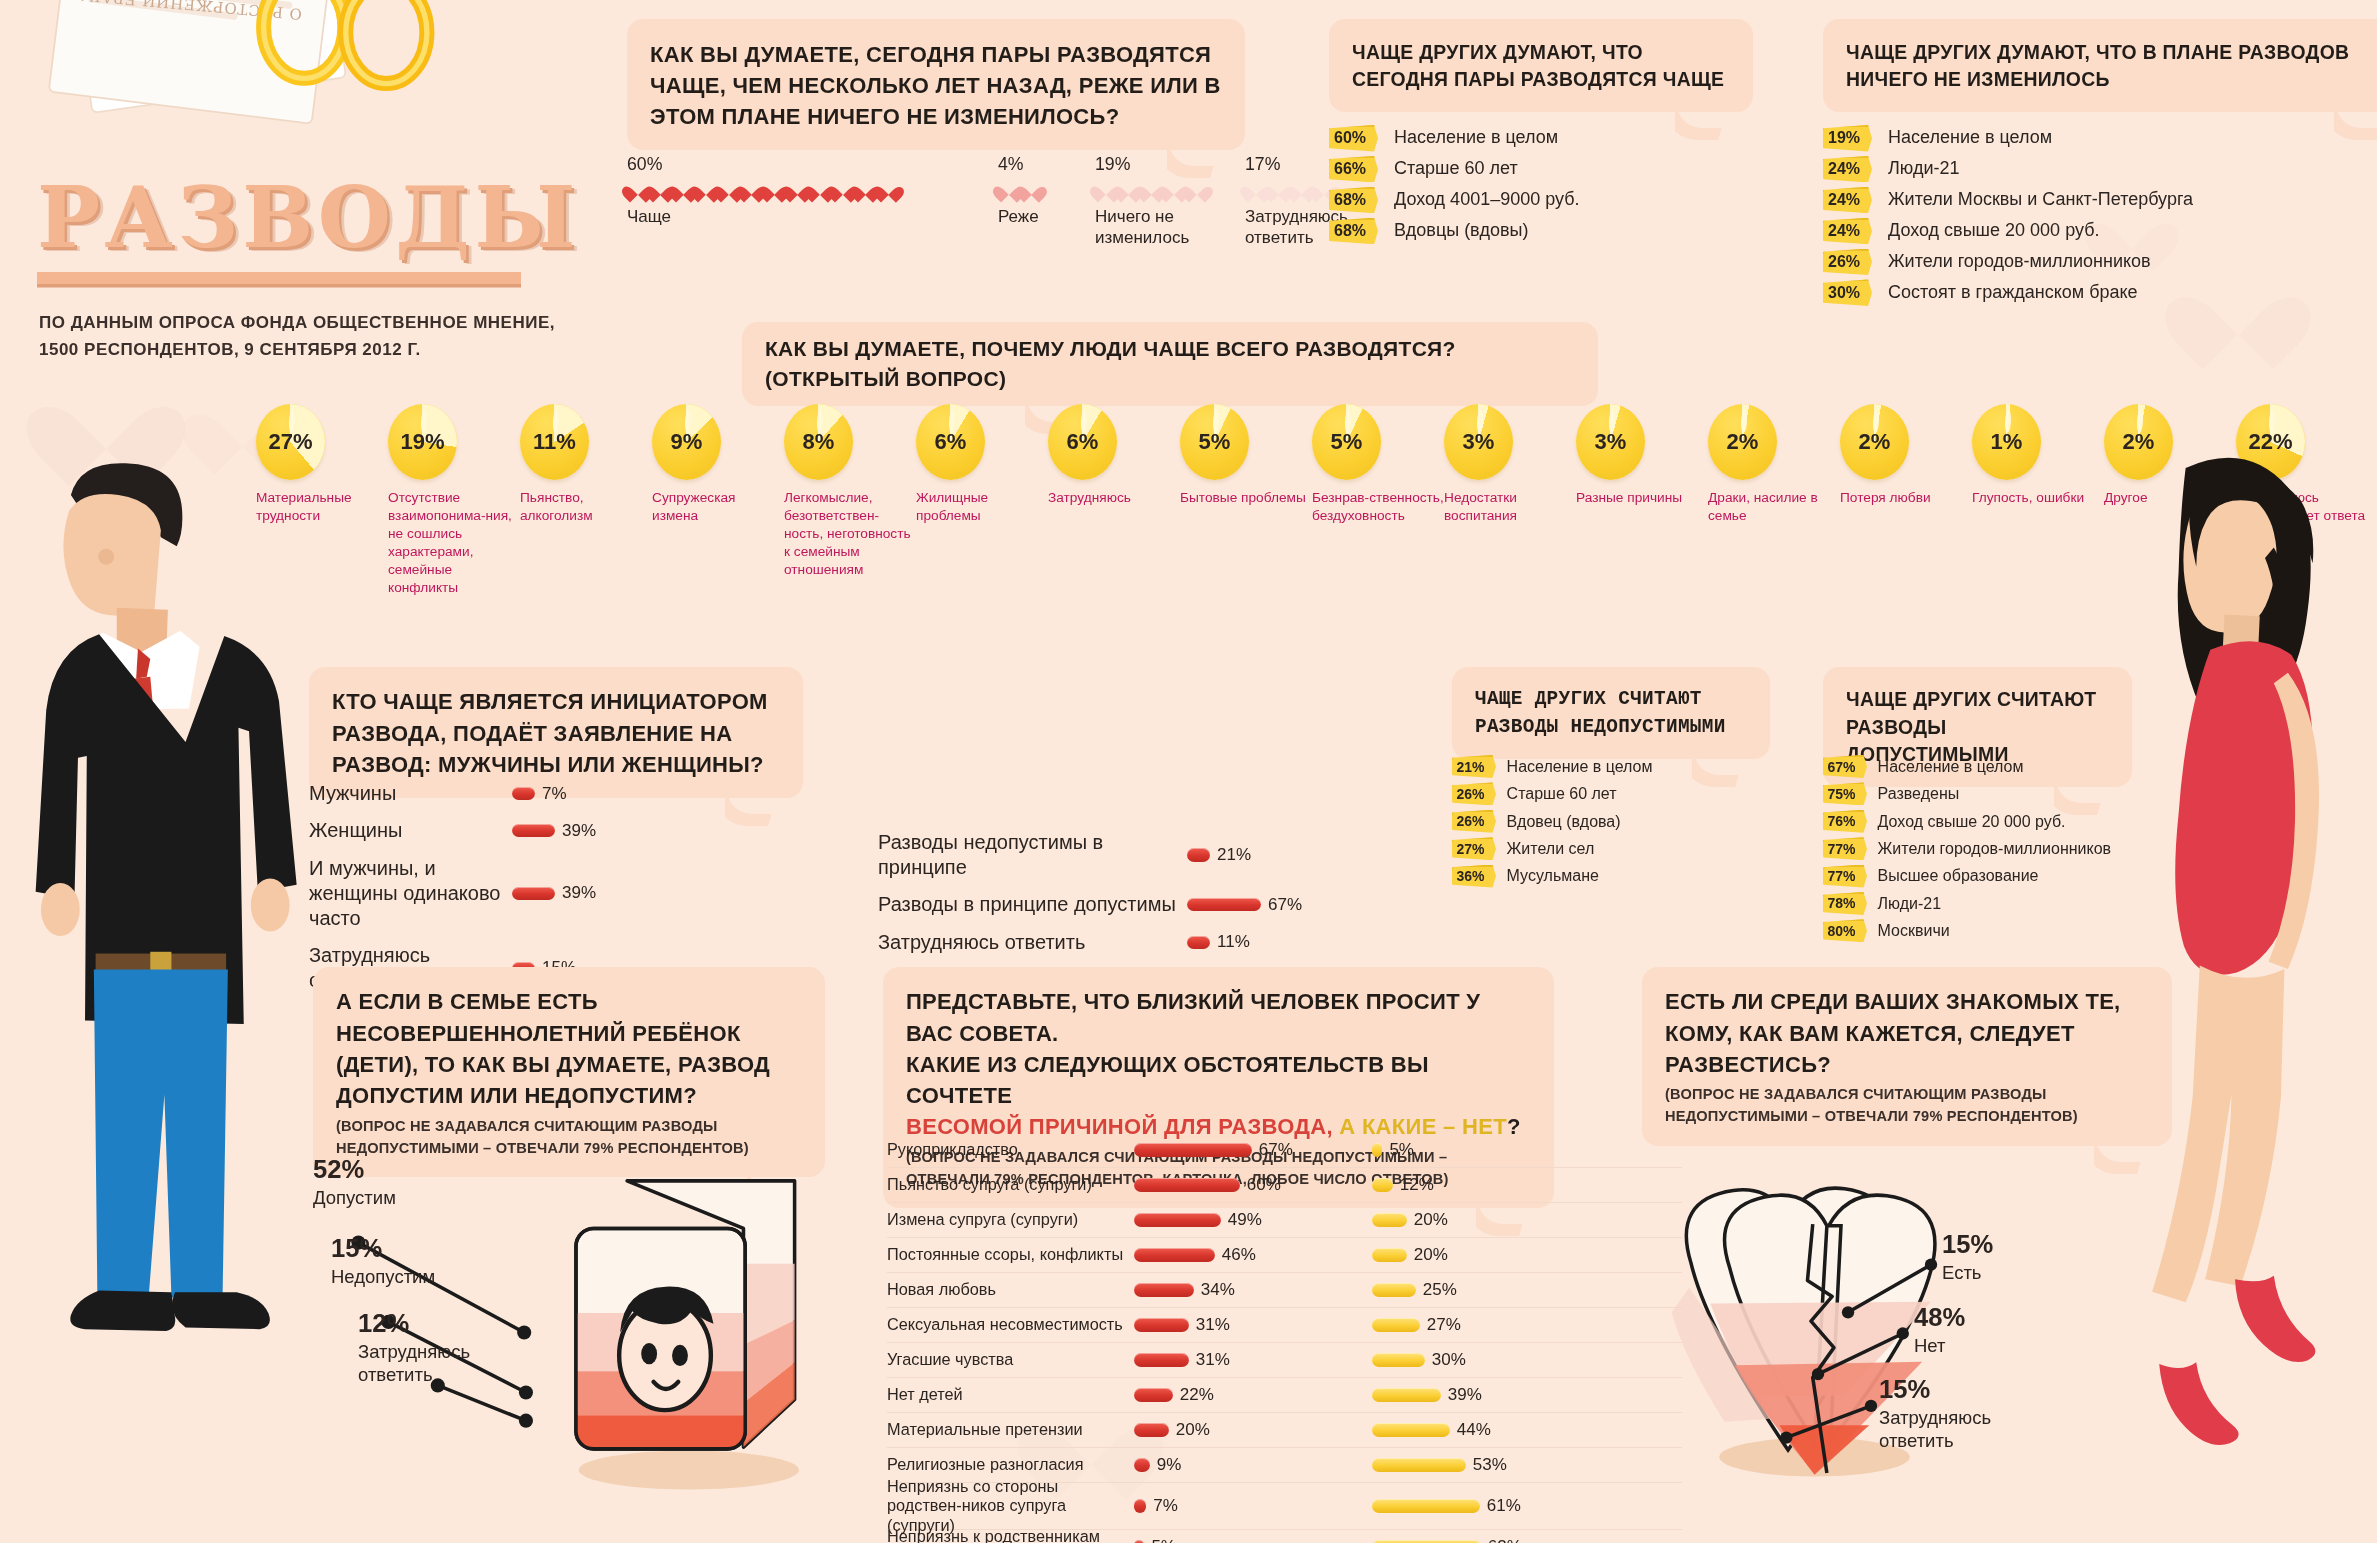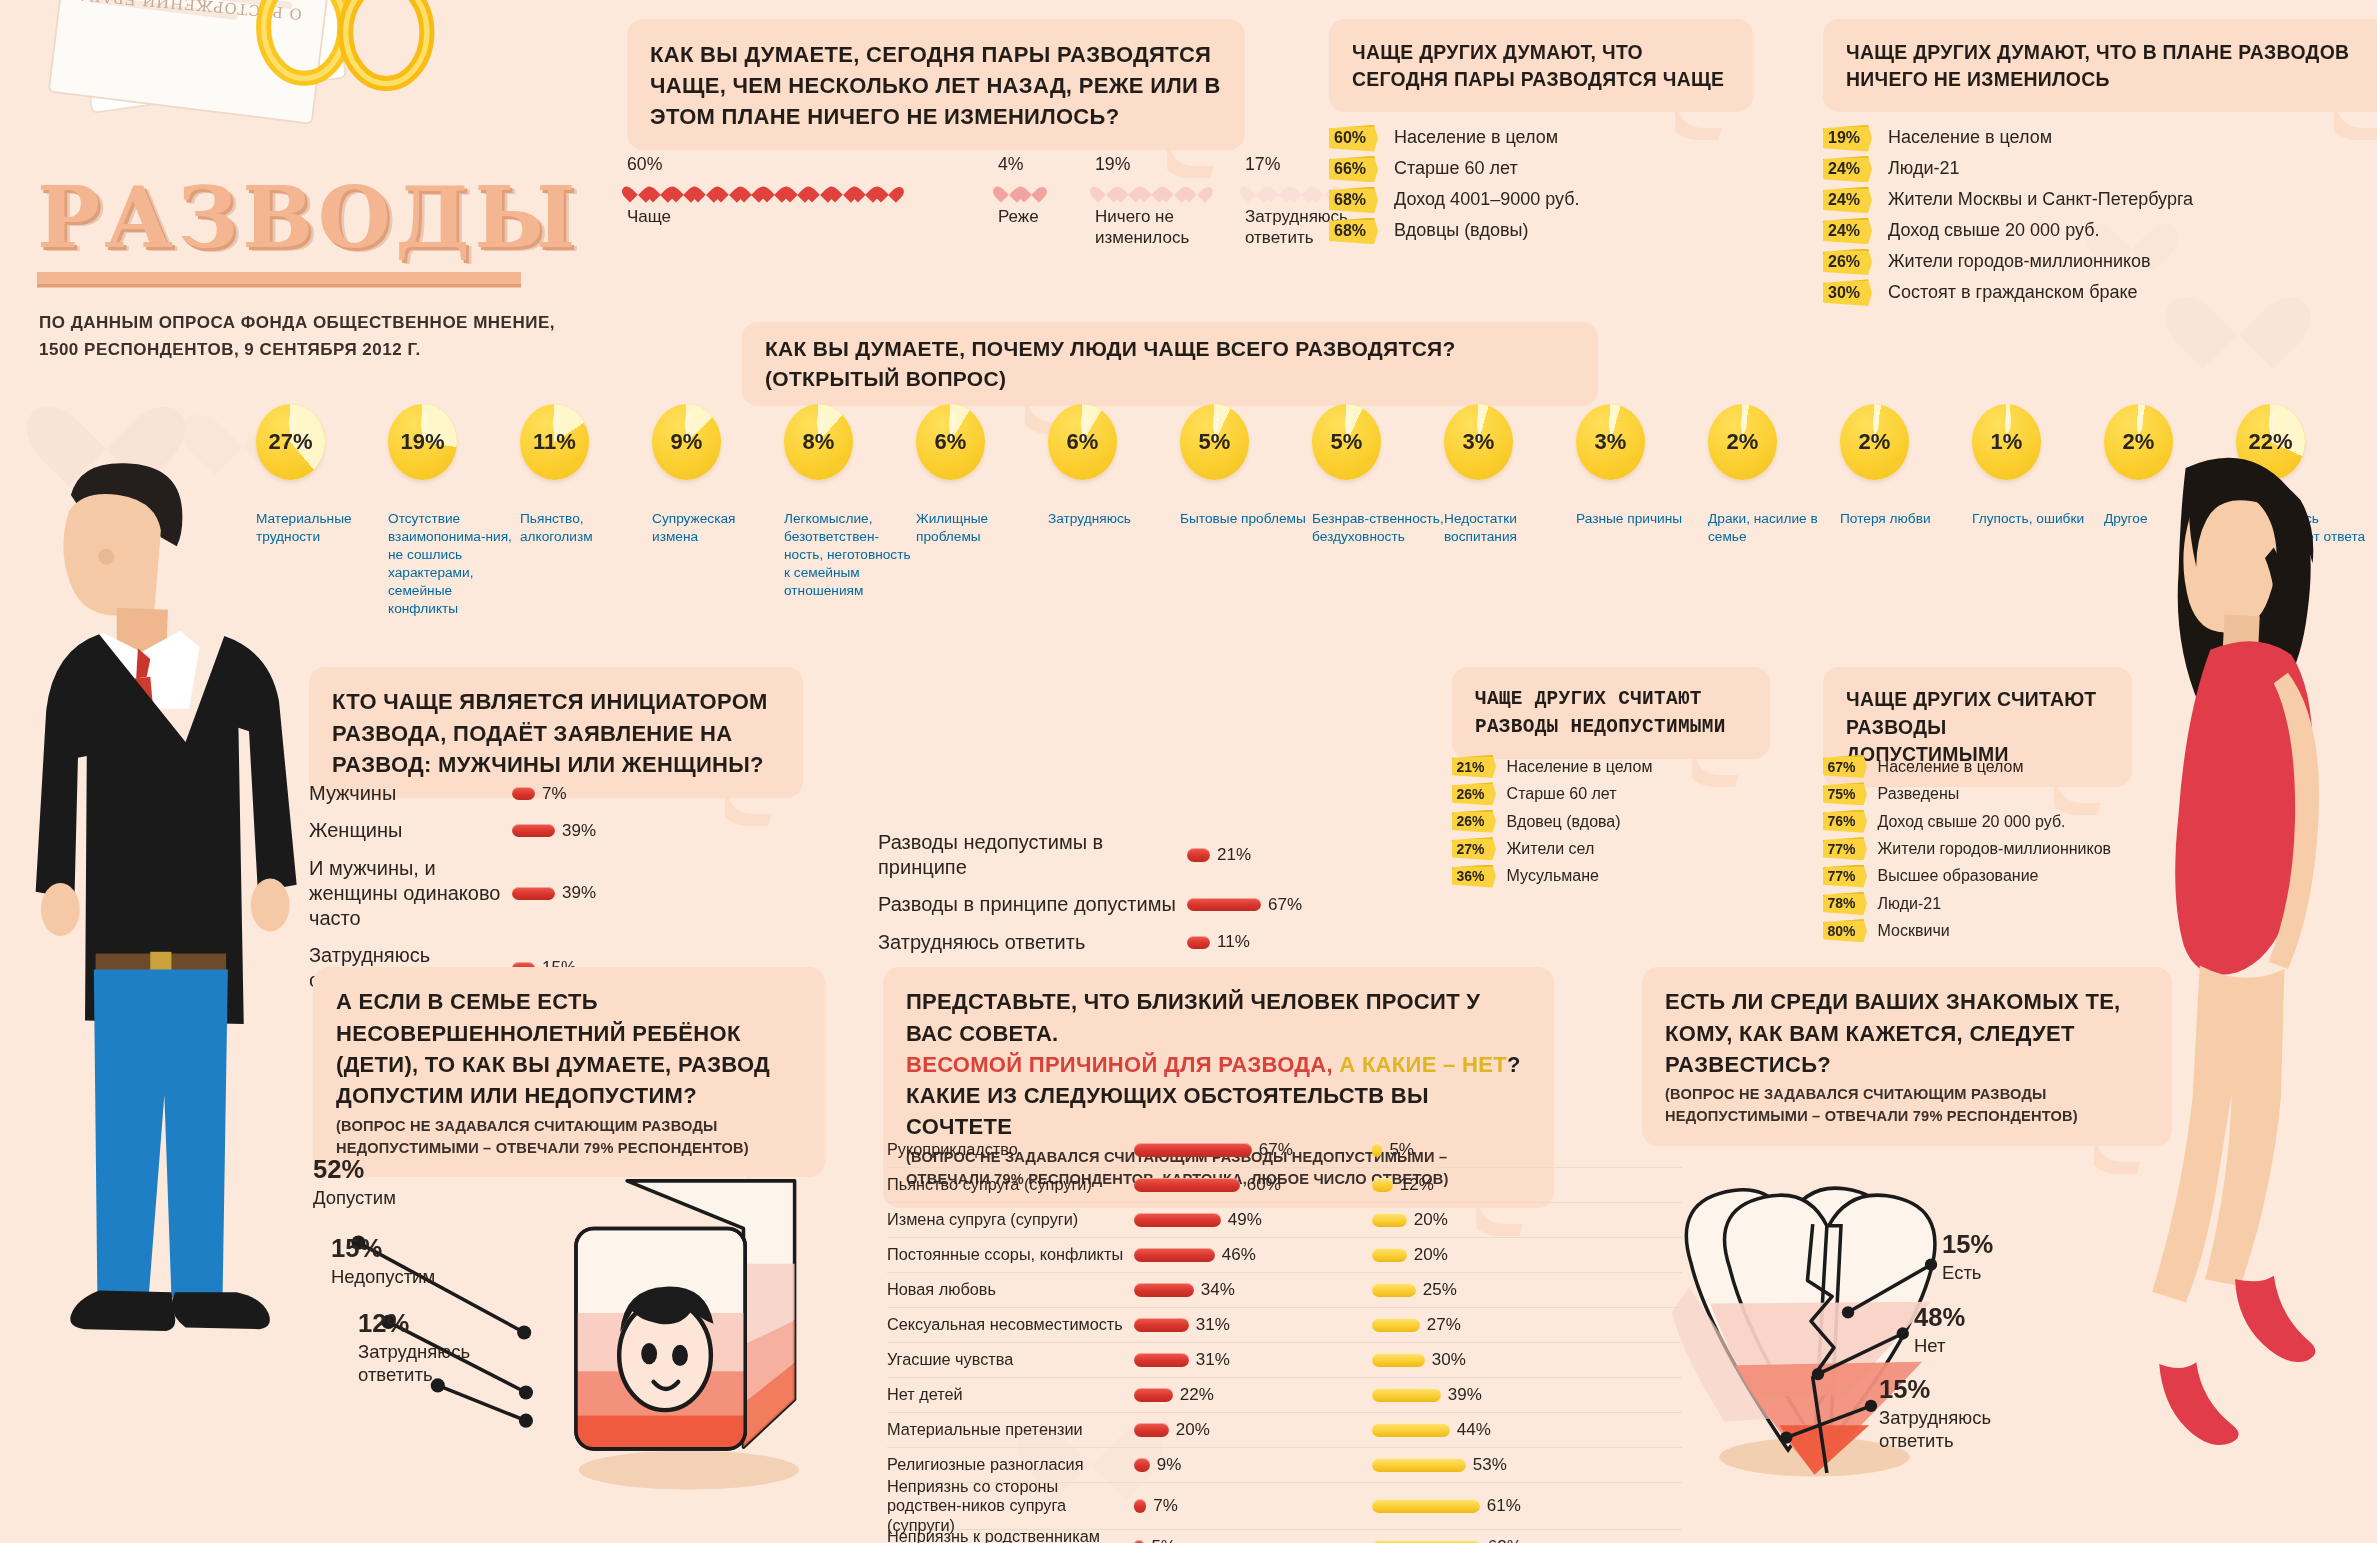--- a/index.html
+++ b/index.html
@@ -73,21 +73,21 @@
   }
   .circ .gloss{
     position:absolute;left:48%;top:6.2px;width:6.2px;height:23px;background:#fff8d9;
     border-radius:50%;opacity:.92;transform:rotate(3deg);
   }
   .circ .wedge{
     position:absolute;inset:0;border-radius:50%;overflow:hidden;
   }
   .circ .pct{position:relative;font-size:22px;font-weight:700;color:#2b2420;z-index:3;}
   .cell{width:132px;}
-  .cell .cap{font-size:13.7px;line-height:1.32;margin-top:30px;color:#0369a1;}
+  .cell .cap{font-size:13.7px;line-height:1.32;margin-top:9px;color:#be185d;}
 
   
   .hset{display:flex;align-items:flex-end;gap:1.8px;}
   .heart{width:21px;height:19.4px;position:relative;display:inline-block;}
   .heart i{position:absolute;top:0;width:50%;height:78%;border-radius:50% 50% 0 0;}
   .heart i.l{left:0;transform:rotate(-45deg);transform-origin:100% 100%;}
   .heart i.r{right:0;transform:rotate(45deg);transform-origin:0 100%;}
   .heart.full i{background:#e0413d;}
   .heart.mid i{background:#f2a39e;}
   .heart.pale i{background:#f8cfc8;}
@@ -728,25 +728,25 @@
     <div class="calloutsub">Недопустим</div>
   </div>
   <div class="abs" style="left:358px;top:1311px;width:150px;">
     <div class="callout">12%</div>
     <div class="calloutsub">Затрудняюсь ответить</div>
   </div>
 
   <div class="abs" style="left:883px;top:967px;width:671px;">
     <div class="bubble">
       <div class="q">ПРЕДСТАВЬТЕ, ЧТО БЛИЗКИЙ ЧЕЛОВЕК ПРОСИТ У ВАС СОВЕТА.</div>
+      <div class="q">КАКИЕ ИЗ СЛЕДУЮЩИХ ОБСТОЯТЕЛЬСТВ ВЫ СОЧТЕТЕ</div>
       <div class="q">
         <span class="hl-red">ВЕСОМОЙ ПРИЧИНОЙ ДЛЯ РАЗВОДА,</span>
         <span class="hl-yel">А КАКИЕ – НЕТ</span><span>?</span>
       </div>
-      <div class="q">КАКИЕ ИЗ СЛЕДУЮЩИХ ОБСТОЯТЕЛЬСТВ ВЫ СОЧТЕТЕ</div>
       <div class="note">(ВОПРОС НЕ ЗАДАВАЛСЯ СЧИТАЮЩИМ РАЗВОДЫ НЕДОПУСТИМЫМИ – ОТВЕЧАЛИ 79% РЕСПОНДЕНТОВ. КАРТОЧКА, ЛЮБОЕ ЧИСЛО ОТВЕТОВ)</div>
       <div class="tail right"></div>
     </div>
   </div>
   <div class="abs" style="left:887px;top:1133px;width:795px;" id="q10-chart">
       <div class="crow">
         <div class="cname">Рукоприкладство</div>
         <div class="cred">
           <span class="pill" style="width: 118px;"></span>
           <span class="pctlab">67%</span>

